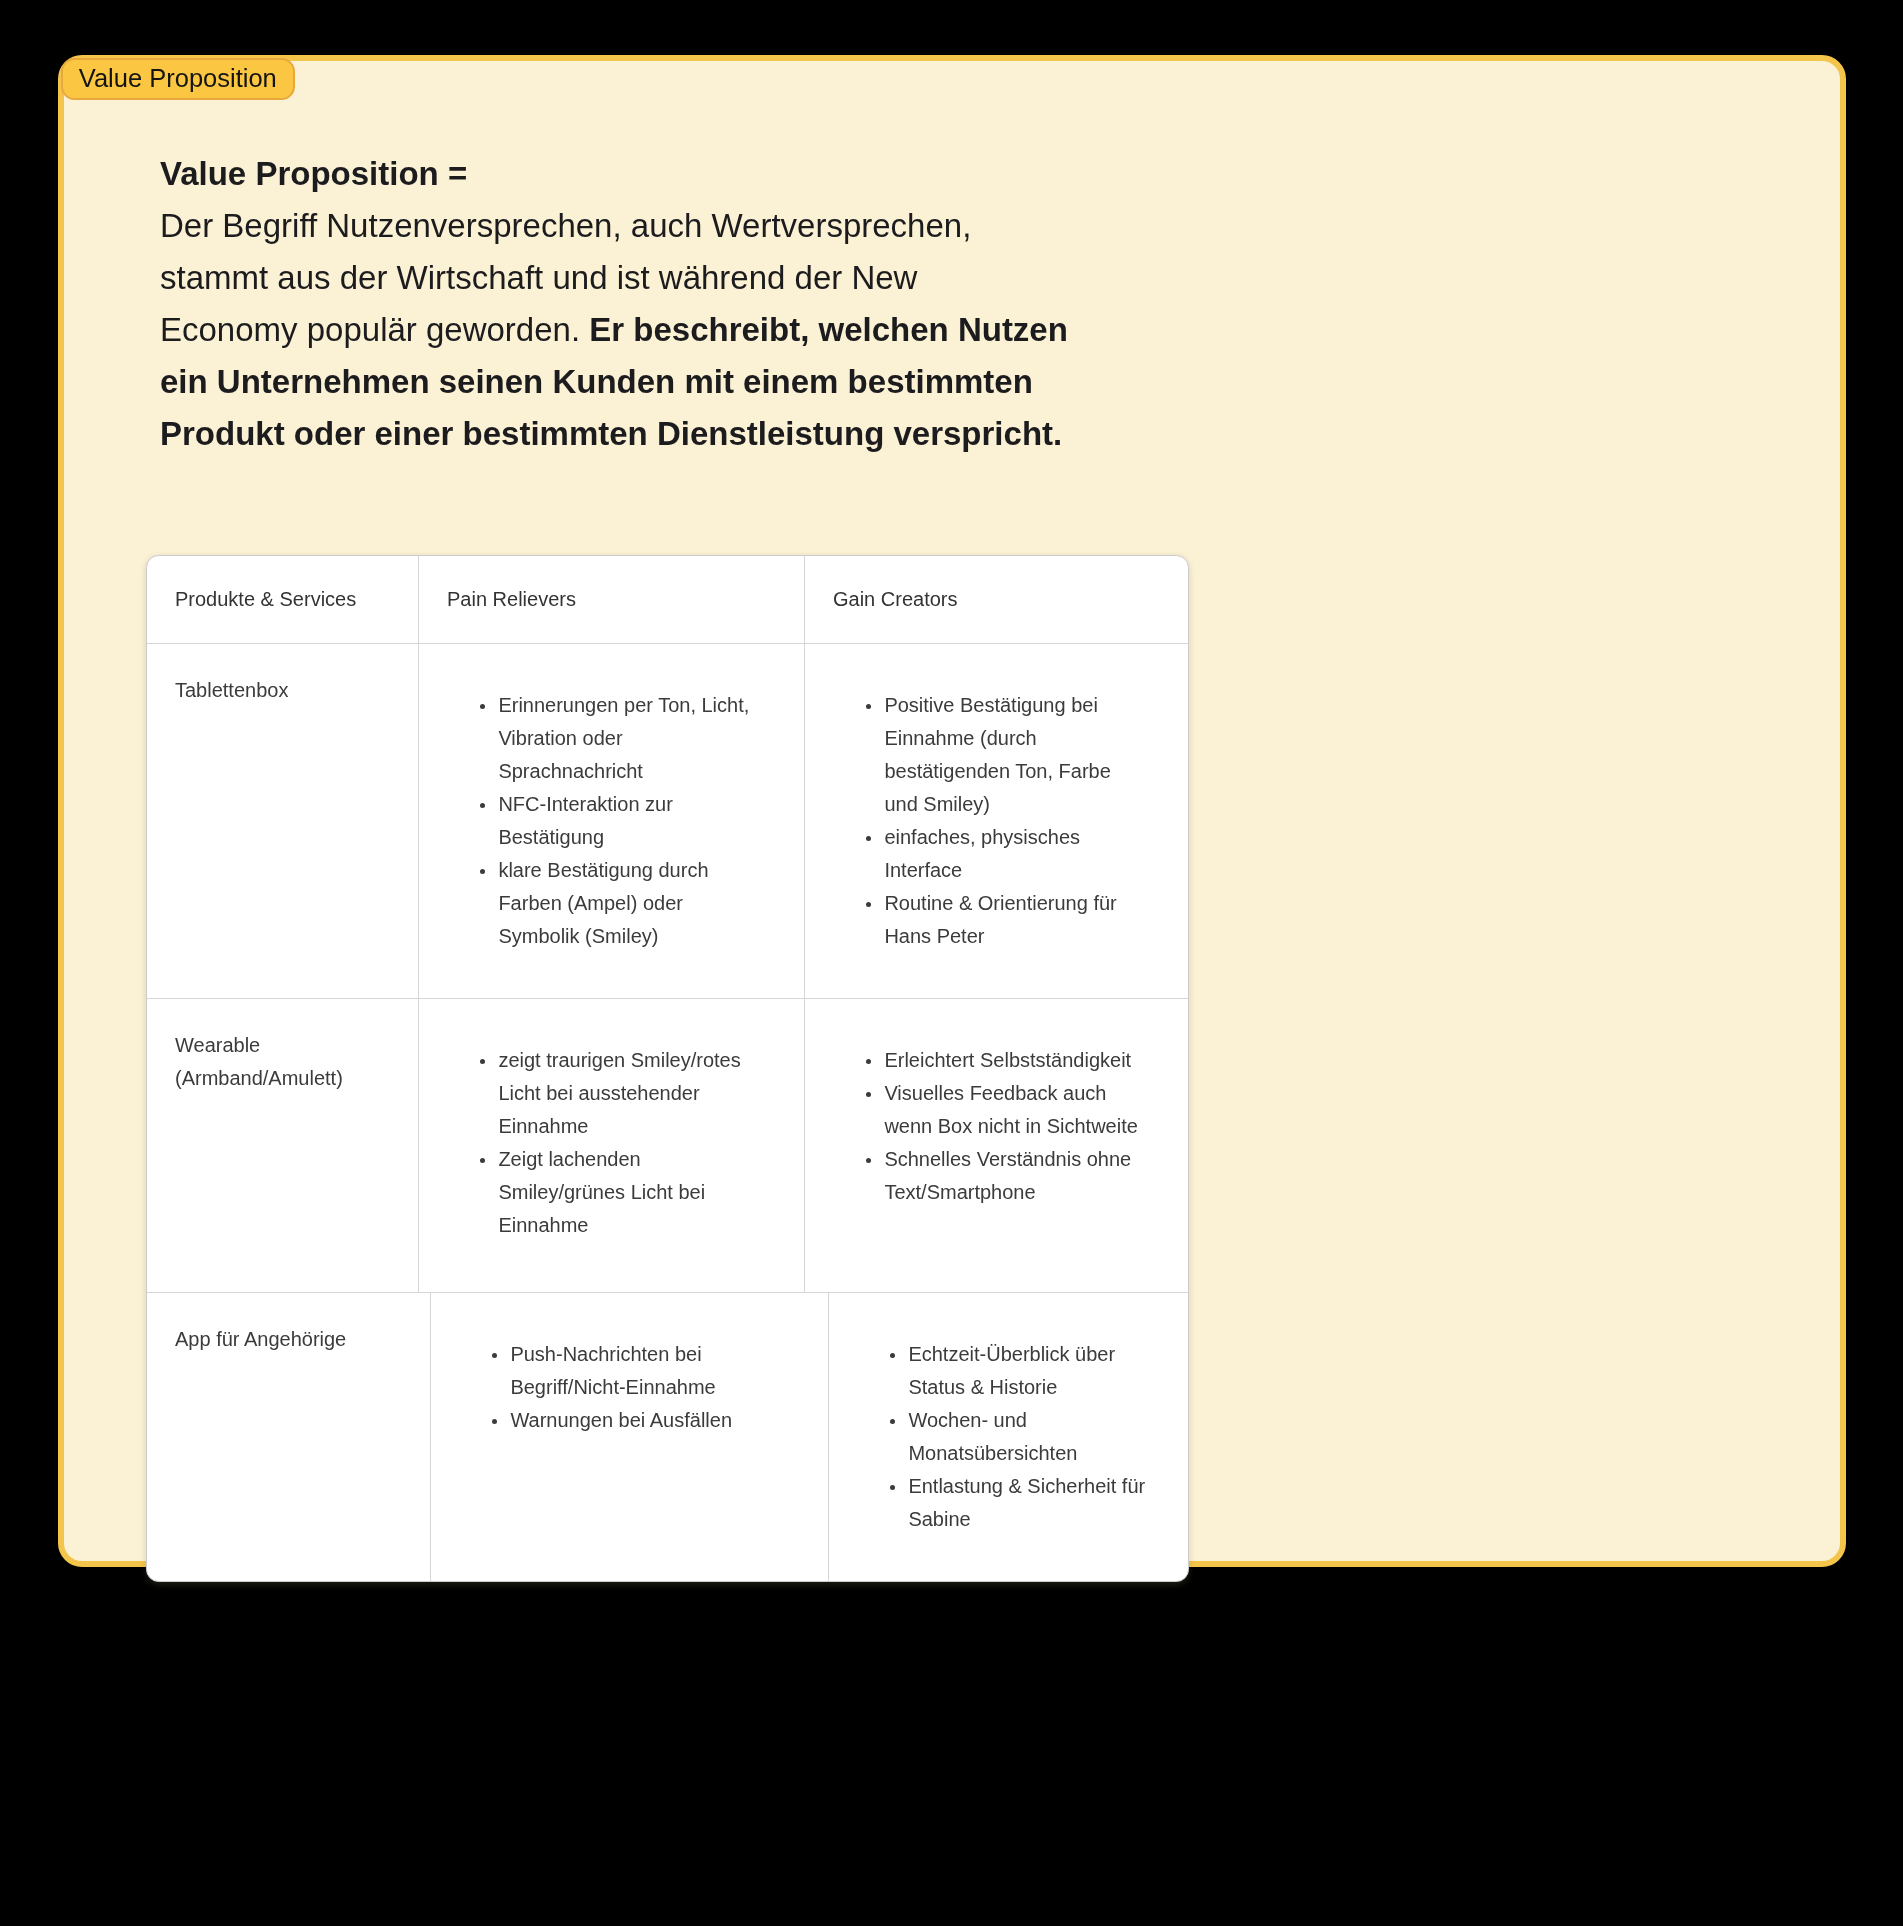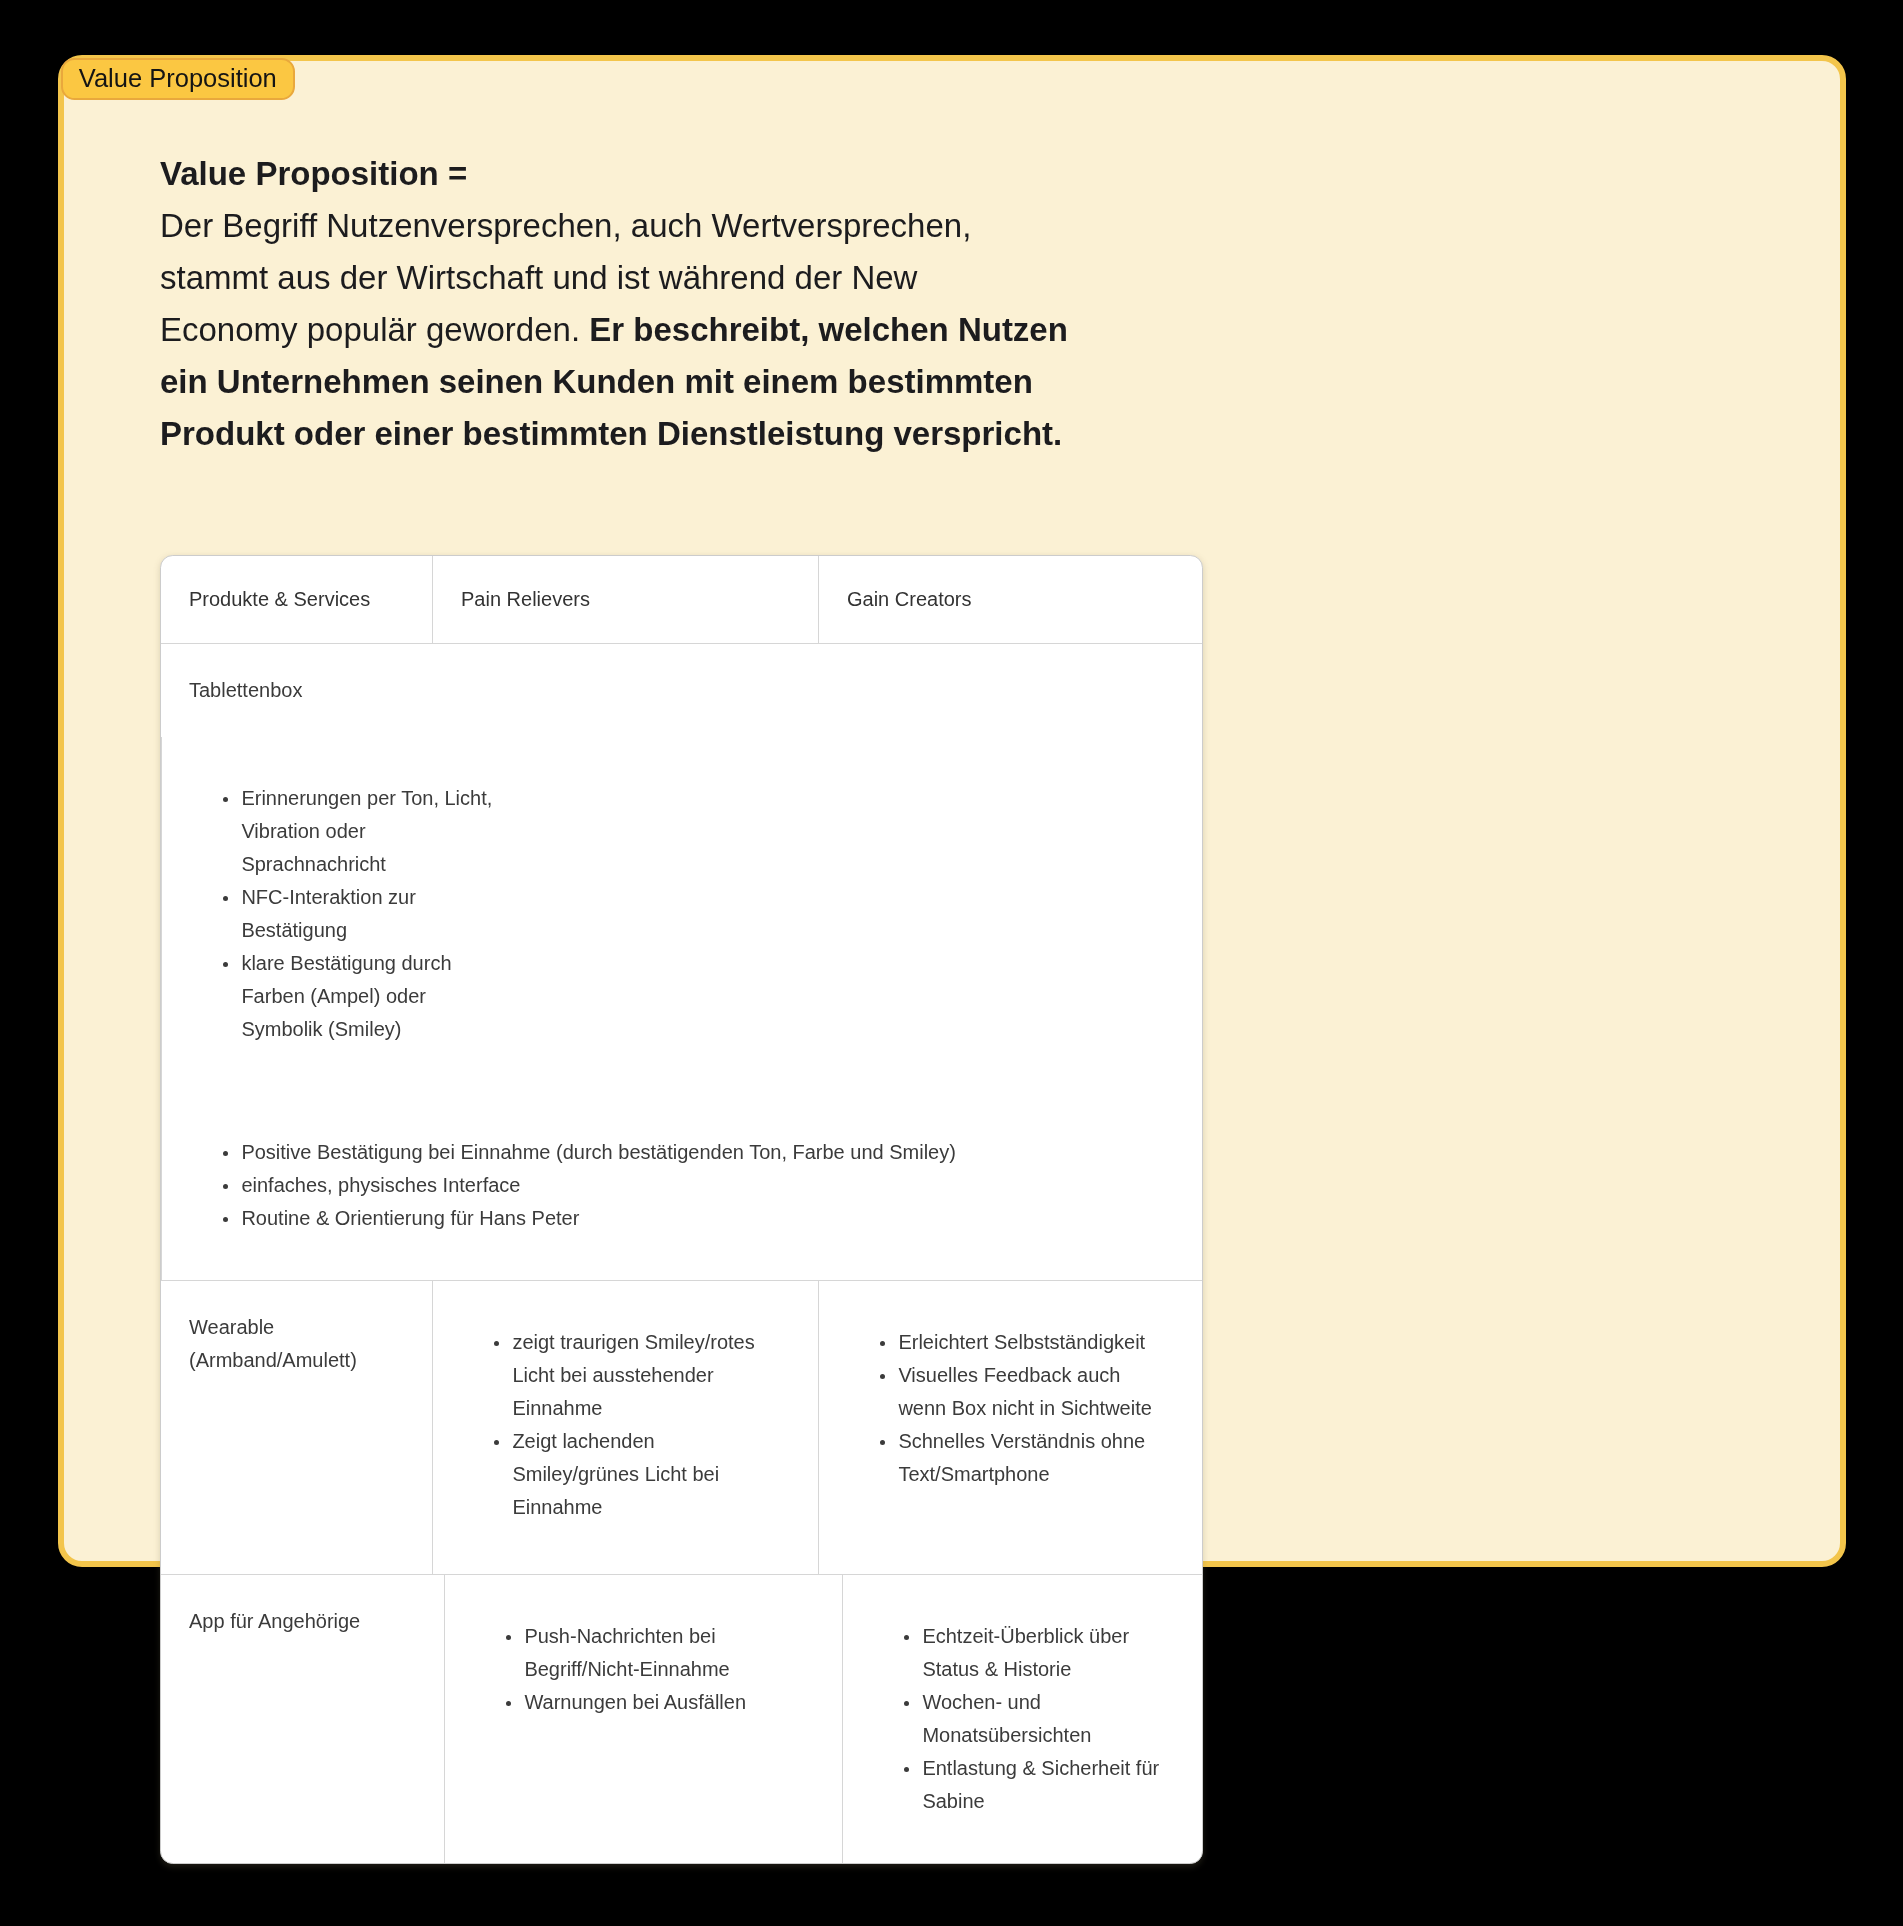--- a/index.html
+++ b/index.html
@@ -54,21 +54,21 @@
     line-height: 52px;
     color: #1C1C1E;
     font-weight: 400;
   }
   .intro .intro-line { white-space: nowrap; }
   .intro .b { font-weight: 700; }
 
   
   .vp-table {
     position: absolute;
-    left: 96px;
+    left: 82px;
     top: 494px;
     width: 1043px;
     box-sizing: border-box;
     background: #FFFFFF;
     border: 1.4px solid #CCCCCC;
     border-radius: 12.7px;
     box-shadow: 0 2.1px 6.4px rgba(120,110,80,0.25);
     overflow: hidden;
     font-size: 20px;
     line-height: 33px;
@@ -82,21 +82,21 @@
   .c2 { width: 386px; }
   .c3 { flex: 1; }
   .thead .cell {
     height: 87px;
     display: flex;
     align-items: center;
     padding: 0 21px 0 28px;
     color: #333333;
   }
   .trow .cell { padding: 30px 27px 30px 28px; }
-  #table-body .trow:nth-child(1) { min-height: 329px; flex-direction: column; }
+  #table-body .trow:nth-child(1) { min-height: 329px; }
   #table-body .trow:nth-child(2) { min-height: 293px; }
   #table-body .trow:nth-child(3) { min-height: 259px; gap: 12px; }
   .cell ul {
     margin: 15px;
     padding: 0 0 0 35px;
     list-style: disc;
   }
   .cell li { padding-left: 1.4px; }
   .cell li::marker { color: #3B3B3B; font-size: 17px; }
 </style>

